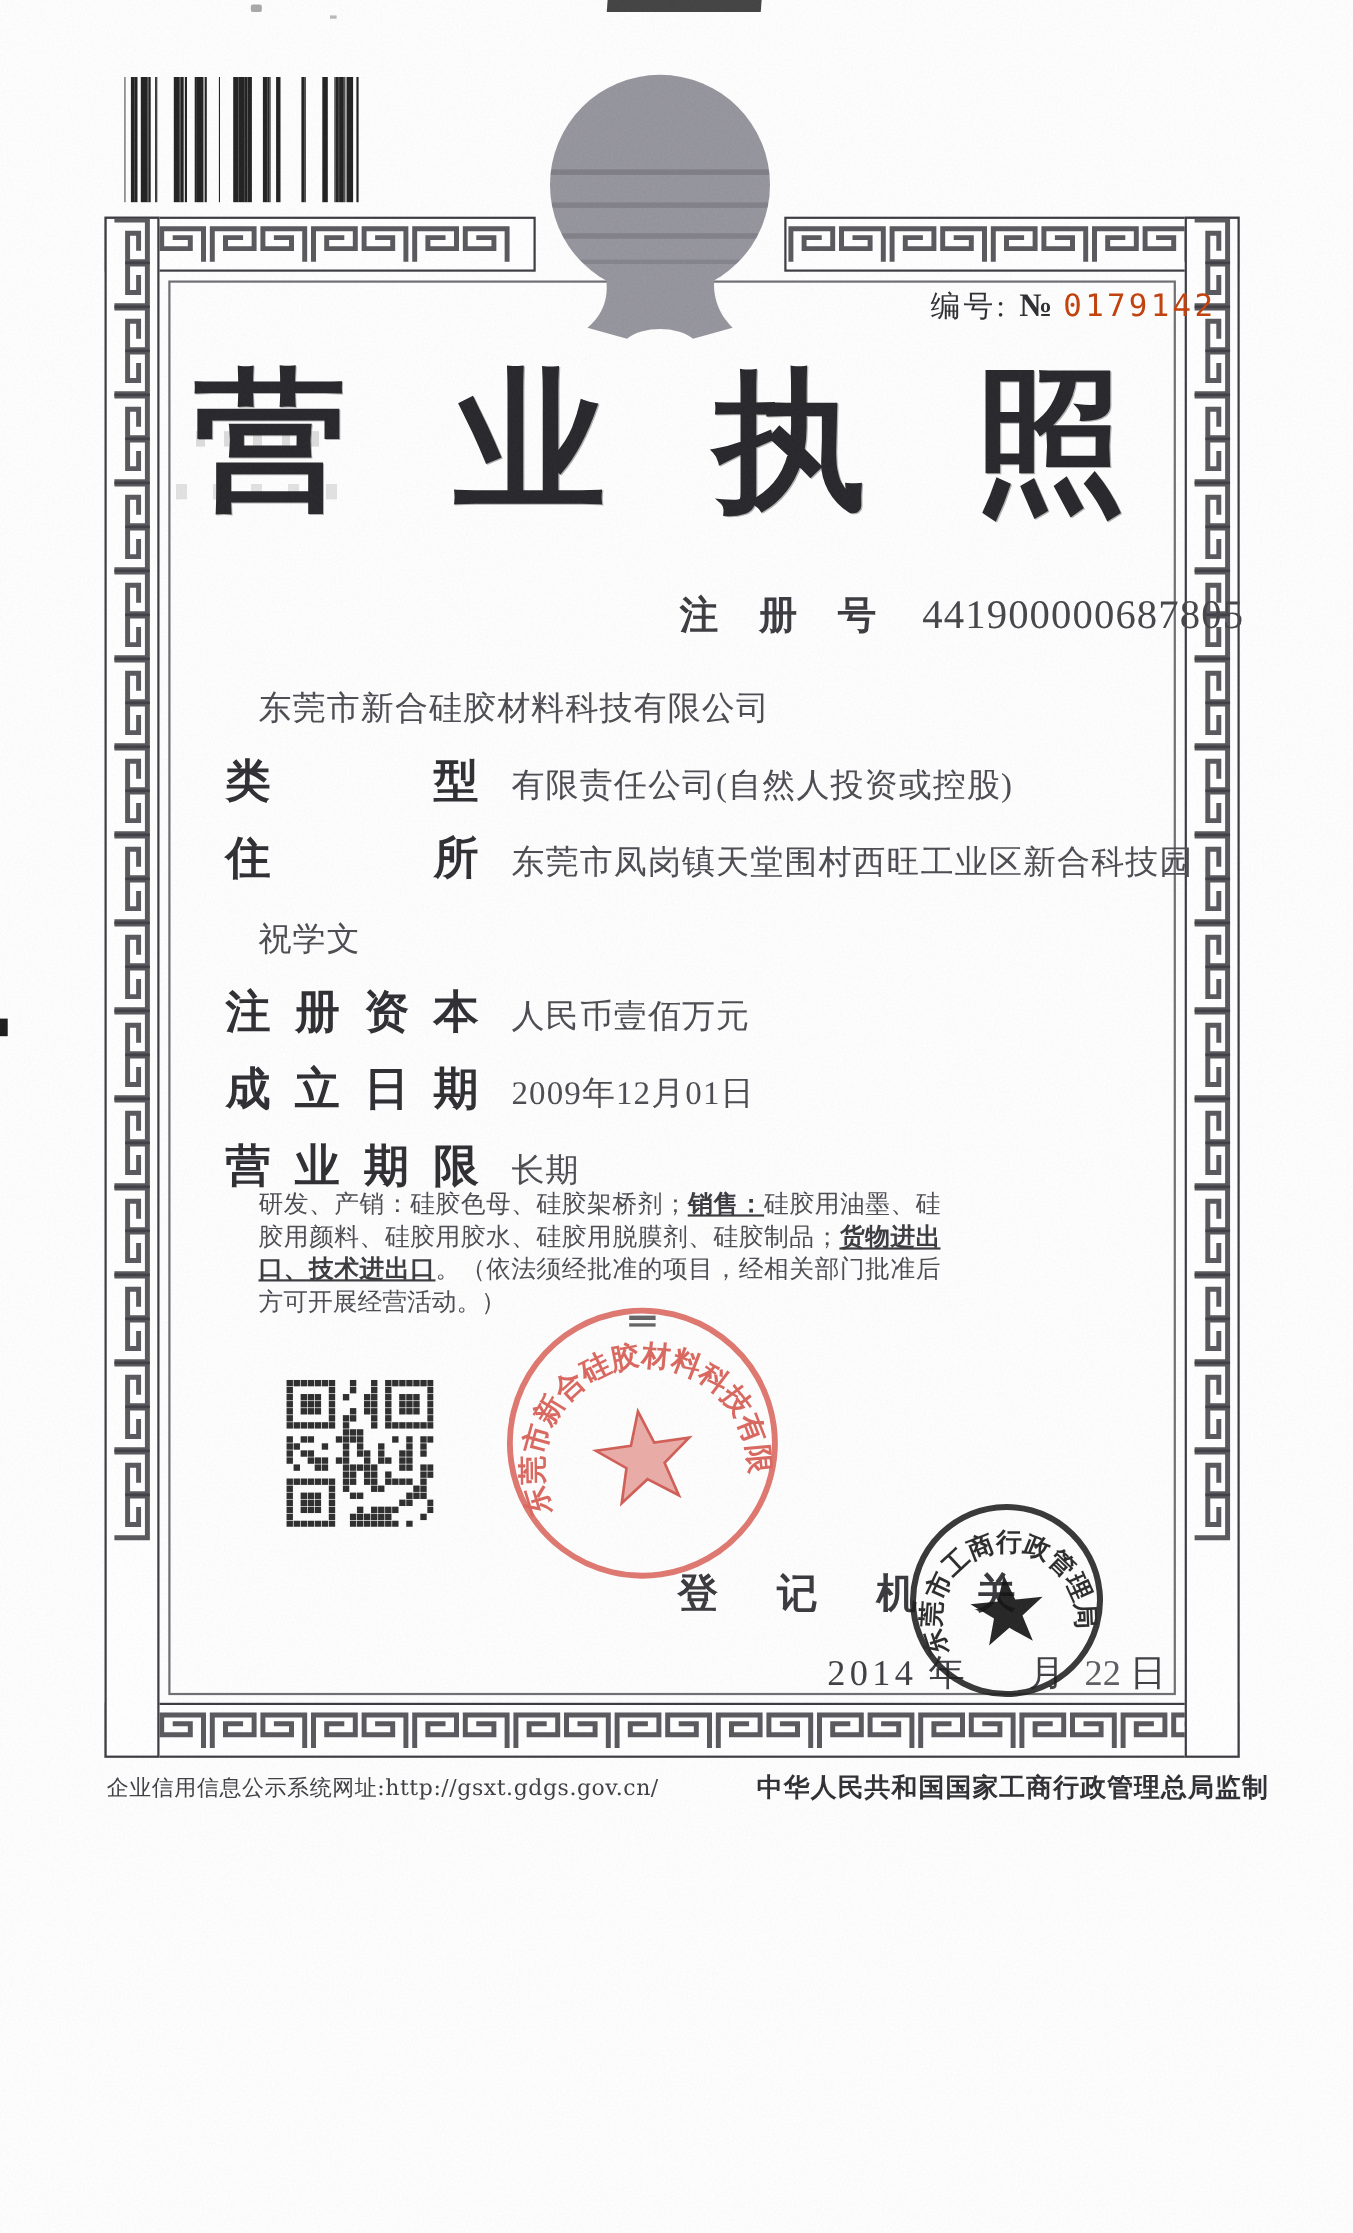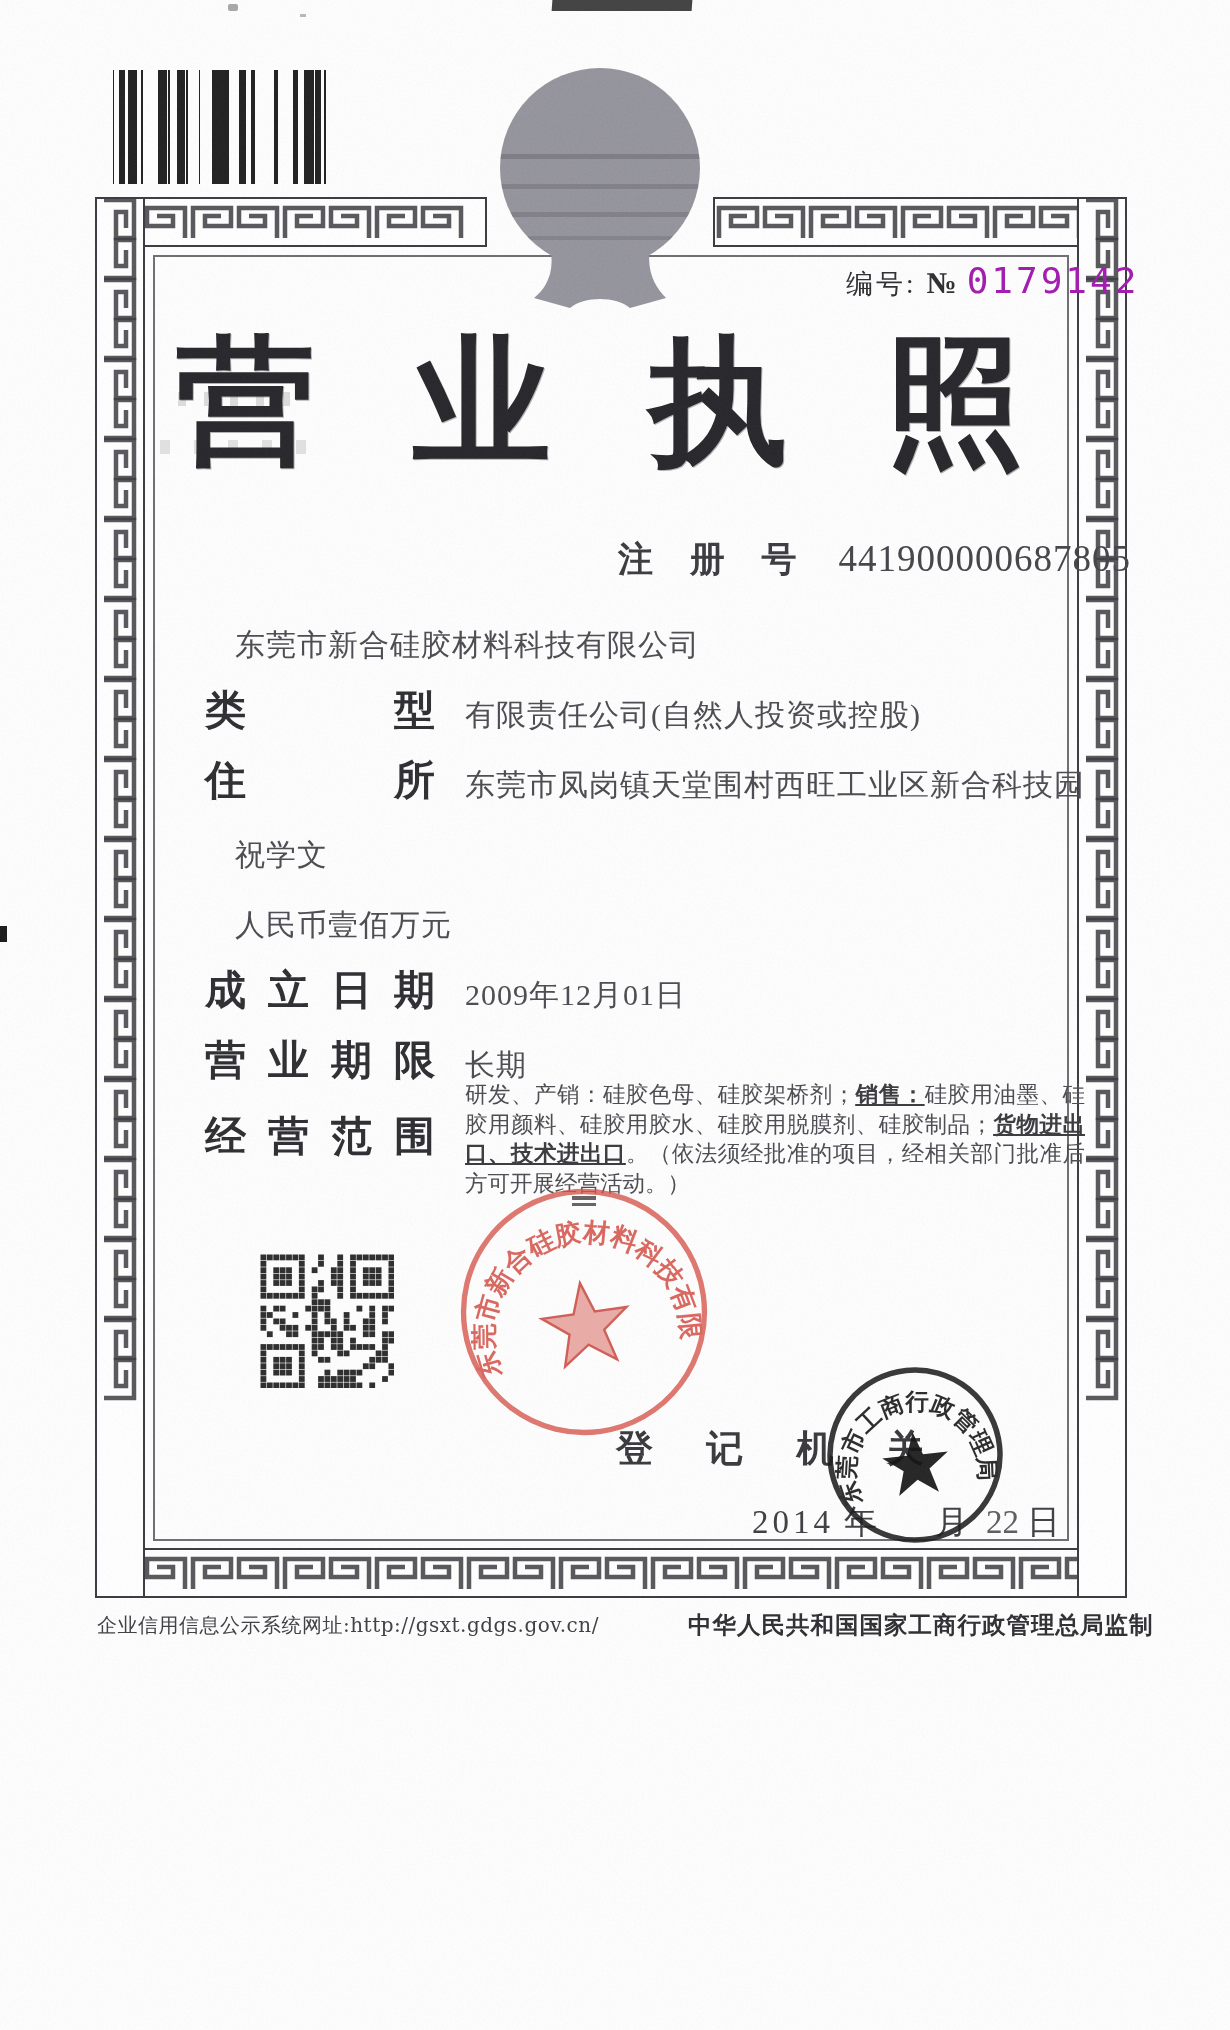--- a/index.html
+++ b/index.html
@@ -45,21 +45,21 @@
   #band-right     { left:1077px;top:197px;  width:50px;   height:1401px; }
   #inner-frame    { left:153px; top:255px;  width:916px;  height:1286px; border:2.5px solid #4a4a50; opacity:.8; }
 
   
   #emblem { left:488px; top:66px; z-index:5; }
 
   
   #serial { left:846px; top:260px; display:flex; align-items:baseline; gap:10px; color:#2f2f33; z-index:6; }
   #serial .lab { font-size:27px; letter-spacing:3px; }
   #serial .no  { font-size:30px; font-weight:bold; }
-  #serial .num { font-size:36px; font-family:"DejaVu Sans Mono", monospace; letter-spacing:3px; color:#a21caf; }
+  #serial .num { font-size:28px; font-family:"DejaVu Sans Mono", monospace; letter-spacing:3px; color:#c2410c; }
 
   
   #title { left:150px; top:322px; width:930px; text-align:center;
            font-family:"Liberation Sans", sans-serif; font-weight:900;
            font-size:138px; letter-spacing:30px; color:#27272c; line-height:1.15;
            text-shadow:1px 1px 0 rgba(40,40,40,.35); z-index:6; }
 
   
   #regno { left:618px; top:536px; display:flex; align-items:baseline; z-index:6; }
   #regno .lab { font-size:35px; font-weight:600; letter-spacing:14px; color:#3c3c40; }
@@ -459,32 +459,32 @@
     <div class="fvalue">东莞市凤岗镇天堂围村西旺工业区新合科技园</div>
   </div>
   <div class="frow" style="top:688px">
     <div class="flabel">类型</div>
     <div class="fvalue">有限责任公司(自然人投资或控股)</div>
   </div>
   <div class="frow" style="top:828px">
     <div class="fvalue">祝学文</div>
   </div>
   <div class="frow" style="top:898px">
+    <div class="flabel">注册资本</div>
     <div class="fvalue">人民币壹佰万元</div>
   </div>
   <div class="frow" style="top:968px">
     <div class="flabel">成立日期</div>
     <div class="fvalue">2009年12月01日</div>
   </div>
   <div class="frow" style="top:1038px">
     <div class="flabel">营业期限</div>
     <div class="fvalue">长期</div>
   </div>
   <div class="frow scope" style="top:1080px">
-    <div class="flabel">经营范围</div>
     <div class="fvalue">研发、产销：硅胶色母、硅胶架桥剂；<b>销售：</b>硅胶用油墨、硅胶用颜料、硅胶用胶水、硅胶用脱膜剂、硅胶制品；<b>货物进出口、技术进出口</b>。（依法须经批准的项目，经相关部门批准后方可开展经营活动。）</div>
   </div>
   <div class="abs scope-endmark" style="left:572px; top:1196px">
       <i></i>
       <i></i>
     </div>
 
   <svg id="qr" class="abs" width="134" height="134" viewBox="0 0 134 134">
       <rect x="0.5" y="0.5" width="5.800000000000001" height="5.800000000000001" fill="#1d1d1d"></rect>
       <rect x="6.9" y="0.5" width="5.800000000000001" height="5.800000000000001" fill="#1d1d1d"></rect>

